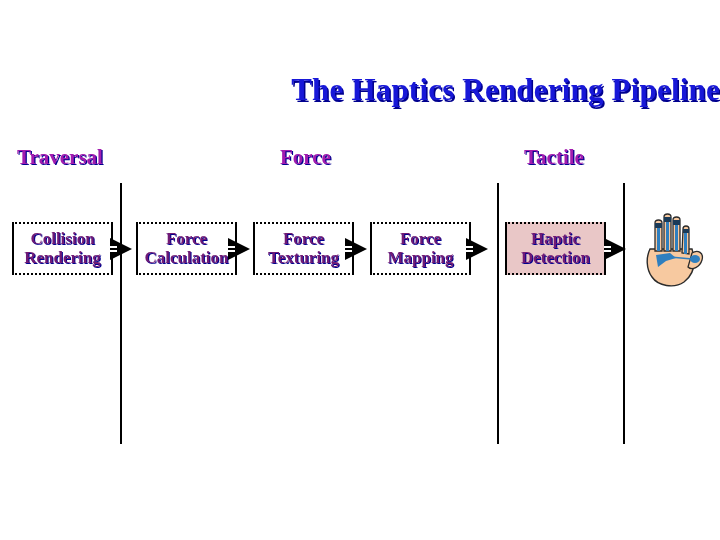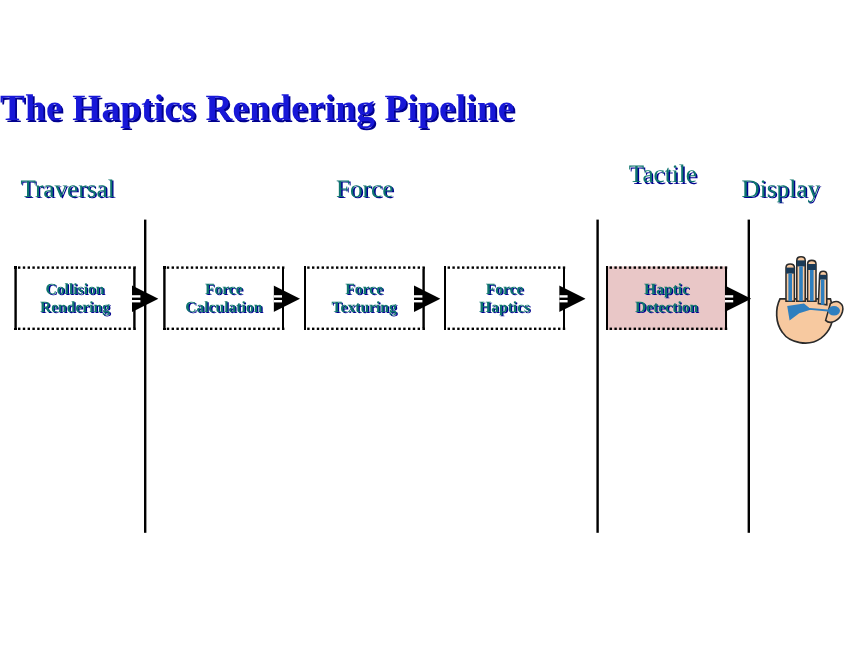--- a/index.html
+++ b/index.html
@@ -19,41 +19,41 @@
     height: 540px;
     background: #ffffff;
   }
 
   
   #title {
     position: absolute;
     left: 0;
     top: 72px;
     width: 720px;
-    text-align: left;
+    text-align: right;
     font-size: 31px;
     font-weight: bold;
     color: #1818d8;
     text-shadow: 1.5px 1.5px 0 #00008f;
     letter-spacing: 0.2px;
     white-space: nowrap;
   }
 
   
   .stage-heading {
     position: absolute;
     font-size: 21px;
-    font-weight: normal;
-    color: #0f766e;
+    font-weight: bold;
+    color: #a21caf;
     text-shadow: 1.2px 1.2px 0 #00008f;
     white-space: nowrap;
   }
   #heading-traversal { left: 17px;  top: 145px; }
   #heading-force     { left: 280px; top: 145px; }
-  #heading-tactile   { left: 524px; top: 133px; }
+  #heading-tactile   { left: 524px; top: 145px; }
   #heading-display   { left: 618px; top: 145px; }
 
   
   .divider {
     position: absolute;
     top: 183px;
     width: 2px;
     height: 261px;
     background: #000000;
   }
@@ -76,23 +76,23 @@
     display: flex;
     flex-direction: column;
     align-items: center;
     justify-content: center;
     line-height: 1.08;
   }
   .pipe-box.filled {
     background: #e9c7c7;
   }
   .pipe-box .box-line {
-    font-size: 13px;
+    font-size: 17px;
     font-weight: bold;
-    color: #0f766e;
+    color: #701a75;
     text-shadow: 1px 1px 0 #00008f;
     white-space: nowrap;
   }
   #box-collision-detection { left: 12px;  }
   #box-force-calculation   { left: 136px; }
   #box-force-smoothing     { left: 253px; }
   #box-force-mapping       { left: 370px; }
   #box-haptic-texturing    { left: 505px; }
 
   
@@ -122,21 +122,20 @@
 </head>
 <body>
 
 <div id="slide">
 
   <div id="title">The Haptics Rendering Pipeline</div>
 
   <div class="stage-heading" id="heading-traversal">Traversal</div>
   <div class="stage-heading" id="heading-force">Force</div>
   <div class="stage-heading" id="heading-tactile">Tactile</div>
-  <div class="stage-heading" id="heading-display">Display</div>
 
   <div class="divider" id="divider-1"></div>
   <div class="divider" id="divider-2"></div>
   <div class="divider" id="divider-3"></div>
 
   <div class="pipe-box" id="box-collision-detection">
     <span class="box-line">Collision</span>
     <span class="box-line">Rendering</span>
   </div>
 
@@ -145,21 +144,21 @@
     <span class="box-line">Calculation</span>
   </div>
 
   <div class="pipe-box" id="box-force-smoothing">
     <span class="box-line">Force</span>
     <span class="box-line">Texturing</span>
   </div>
 
   <div class="pipe-box" id="box-force-mapping">
     <span class="box-line">Force</span>
-    <span class="box-line">Haptics</span>
+    <span class="box-line">Mapping</span>
   </div>
 
   <div class="pipe-box filled" id="box-haptic-texturing">
     <span class="box-line">Haptic</span>
     <span class="box-line">Detection</span>
   </div>
 
   <div class="arrow" id="arrow-1">
     <svg width="22" height="26" viewBox="0 0 22 26">
       <polygon points="0,2 22,13 0,24" fill="#000000"></polygon>

